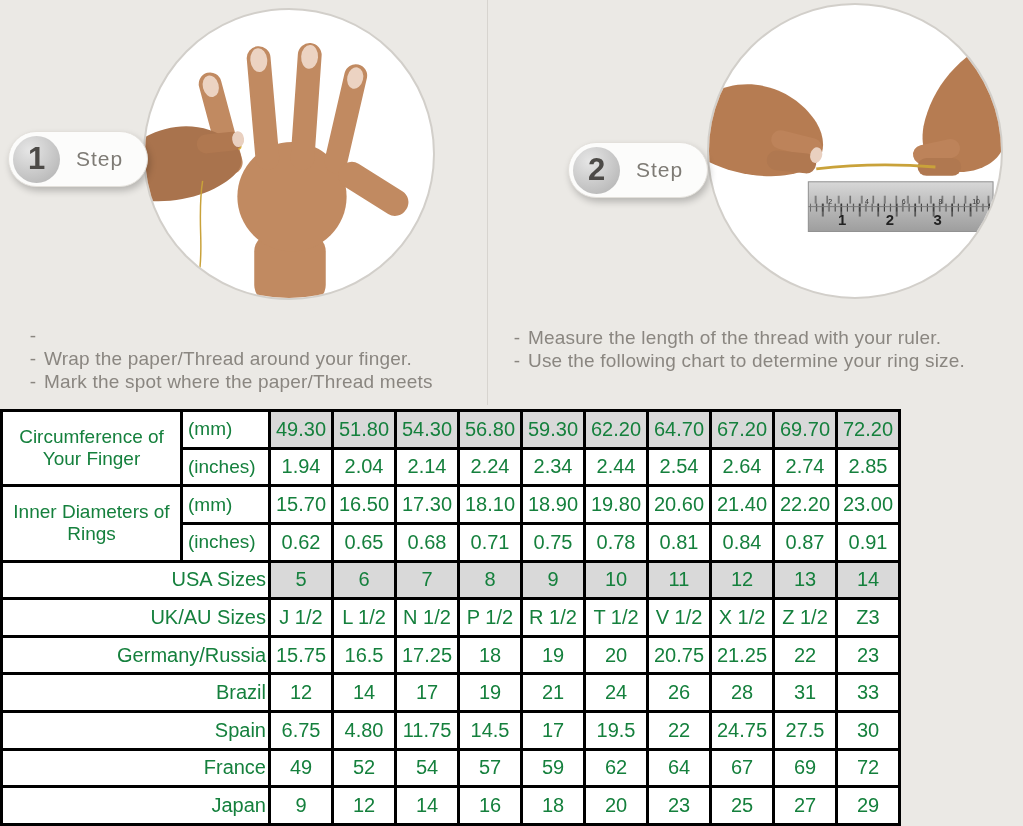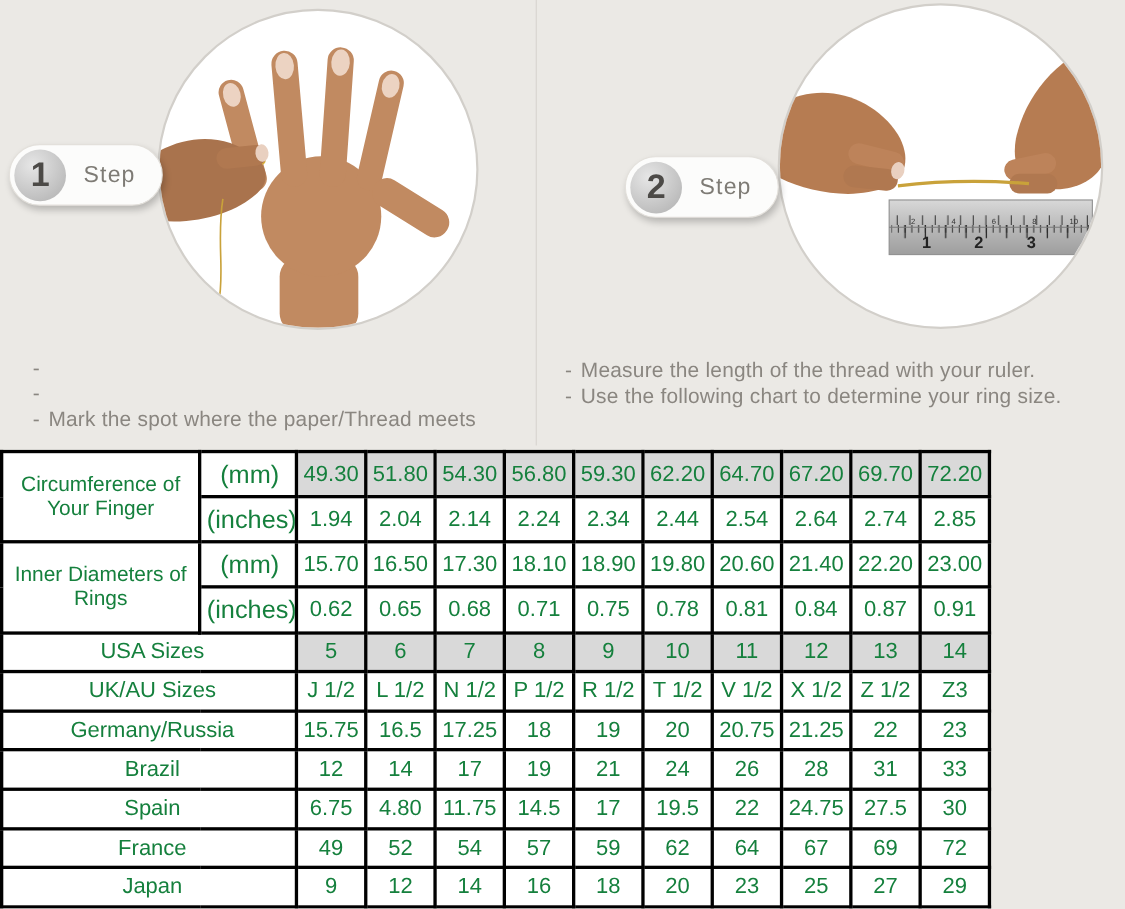--- a/index.html
+++ b/index.html
@@ -55,22 +55,22 @@
     width:901px; height:417px;
     border-collapse:collapse; table-layout:fixed;
     background:#ffffff; font-size:20px; color:#15803d;
   }
   .size-table td {
     border:3px solid #000000;
     padding:0 2px; text-align:center;
     overflow:hidden; white-space:nowrap;
   }
   .size-table td.group-label { font-size:19px; white-space:normal; line-height:22px; }
-  .size-table td.unit-cell   { text-align:center; padding-left:5px; font-size:23px; }
-  .size-table td.simple-label{ text-align:center; padding-left:8px; }
+  .size-table td.unit-cell   { text-align:left; padding-left:5px; font-size:19px; }
+  .size-table td.simple-label{ text-align:right; padding-left:8px; }
   .size-table td.shaded      { background:#d9d9d9;margin-top:33px; }
 </style>
 </head>
 <body>
 
 <div class="top-section">
 
   <div class="photo-circle" id="circle1">
     <svg viewBox="0 0 290 290">
       <g fill="#c18a61">
@@ -100,20 +100,21 @@
     <div class="step-num">1</div>
     <div class="step-label">Step</div>
   </div>
 
   <div class="instructions" id="instr1">
     <div class="iline">
       <span class="dash">-</span>
     </div>
     <div class="iline">
       <span class="dash">-</span>
+      <span>Wrap the paper/Thread around your finger.</span>
     </div>
     <div class="iline">
       <span class="dash">-</span>
       <span>Mark the spot where the paper/Thread meets</span>
     </div>
   </div>
 
   <div class="divider"></div>
 
   <div class="photo-circle" id="circle2">

